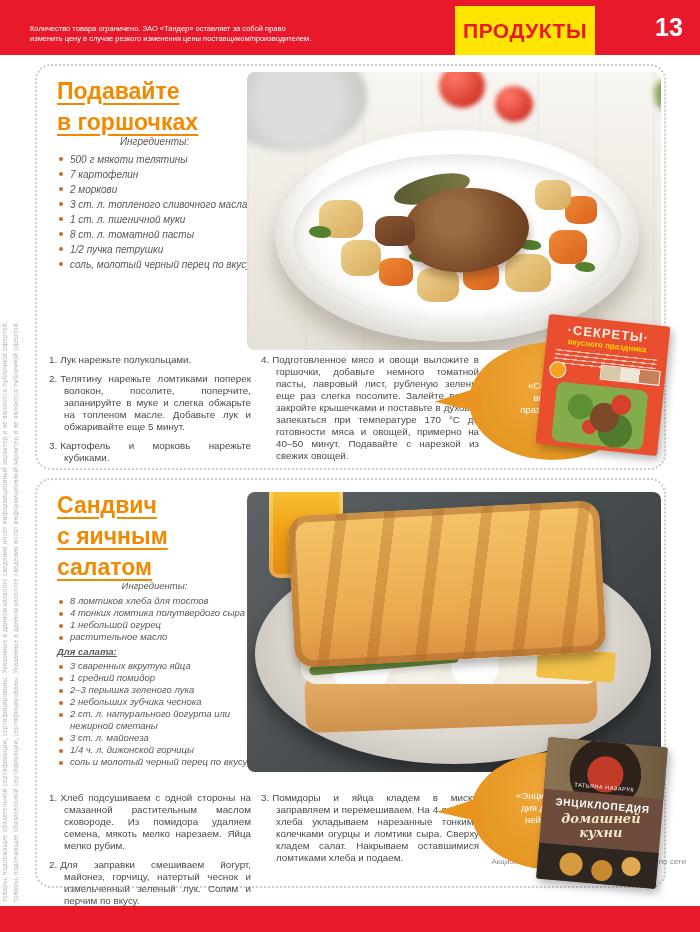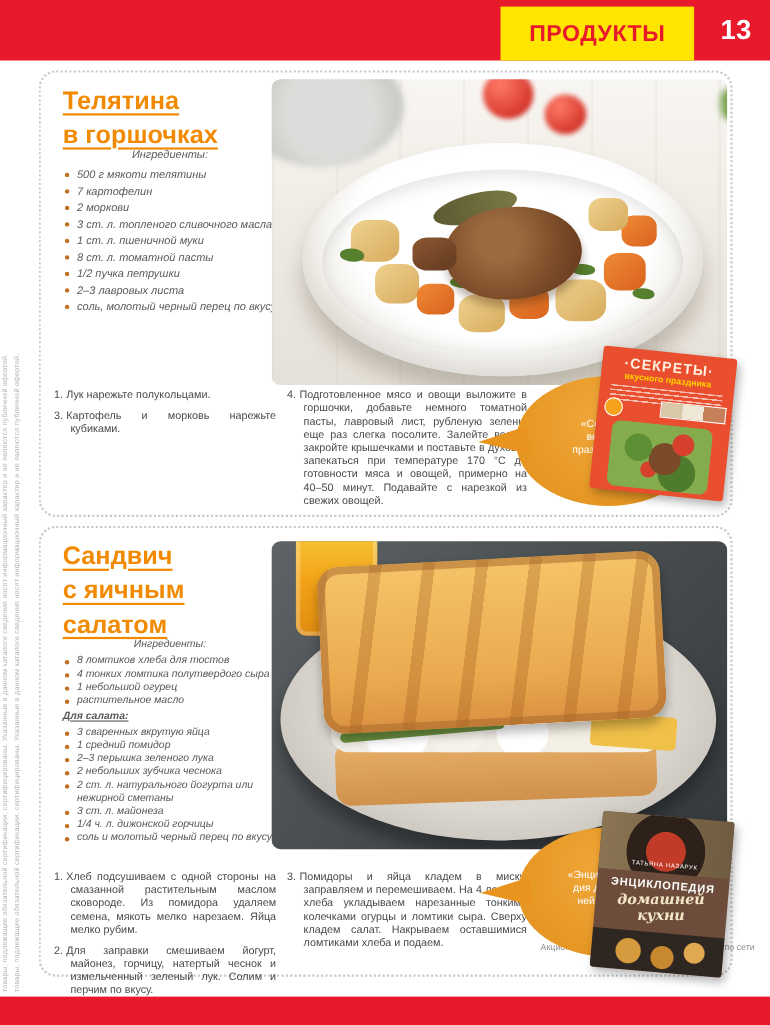--- a/index.html
+++ b/index.html
@@ -3,21 +3,21 @@
 <meta charset="utf-8">
 <style>
   html,body{margin:0;padding:0;}
   body{
     width:700px;height:932px;position:relative;background:#ffffff;overflow:hidden;
     font-family:"Liberation Sans","DejaVu Sans",sans-serif;color:#4a4a4c;
   }
   
   .header-band{position:absolute;left:0;top:0;width:700px;height:55px;background:#e8192b;}
   .hdr-disclaimer{position:absolute;left:30px;top:24px;color:#fff;font-size:7.5px;line-height:9.5px;white-space:pre-line;}
-  .section-box{position:absolute;left:455px;top:6px;width:176px;height:49px;background:#ffe500;
+  .section-box{position:absolute;left:455px;top:6px;width:140px;height:49px;background:#ffe500;
     display:flex;align-items:center;justify-content:center;}
   .section-label{color:#e8192b;font-weight:bold;font-size:21px;letter-spacing:.5px;}
   .page-number{position:absolute;left:638px;top:0;width:62px;height:55px;display:flex;align-items:center;justify-content:center;
     color:#fff;font-weight:bold;font-size:25px;text-align:right;}
   
   .vtext{position:absolute;top:70px;height:832px;writing-mode:vertical-rl;transform:rotate(180deg);
     font-size:6.5px;color:#b3b3b3;letter-spacing:.2px;overflow:hidden;white-space:nowrap;}
   .vtext.v1{left:1px;} .vtext.v2{left:12px;}
   
   .card{position:absolute;left:35px;width:631px;background:#fff;border:2px dotted #c9c9c9;border-radius:16px;box-sizing:border-box;}
@@ -127,44 +127,45 @@
                radial-gradient(circle at 78% 44%,#e0a850 0 9px,transparent 10px),
                #2e2620;}
   
   .footer-note{position:absolute;right:14px;top:857px;font-size:8px;color:#8d8d8d;}
   .bottom-bar{position:absolute;left:0;top:906px;width:700px;height:26px;background:#e8192b;}
 </style>
 </head>
 <body>
 
 <div class="header-band">
+  <div class="hdr-disclaimer">Количество товара ограничено. ЗАО «Тандер» оставляет за собой право
+изменить цену в случае резкого изменения цены поставщиком/производителем.</div>
   <div class="section-box">
     <span class="section-label">ПРОДУКТЫ</span>
   </div>
   <div class="page-number">13</div>
 </div>
 
 <div class="vtext v1">товары, подлежащие обязательной сертификации, сертифицированы. Указанные в данном каталоге сведения носят информационный характер и не являются публичной офертой.</div>
 <div class="vtext v2">товары, подлежащие обязательной сертификации, сертифицированы. Указанные в данном каталоге сведения носят информационный характер и не являются публичной офертой.</div>
 
 <div class="card card1">
-  <div class="r-title">Телятина
+  <div class="r-title">Подавайте
 в горшочках</div>
 
   <div class="ing">
     <div class="ing-label">Ингредиенты:</div>
     <ul>
       <li>500 г мякоти телятины</li>
       <li>7 картофелин</li>
       <li>2 моркови</li>
       <li>3 ст. л. топленого сливочного масла</li>
       <li>1 ст. л. пшеничной муки</li>
       <li>8 ст. л. томатной пасты</li>
       <li>1/2 пучка петрушки</li>
-      <li>2–3 лавровых листа</li>
       <li>соль, молотый черный перец по вкусу</li>
     </ul>
   </div>
 
   <div class="photo photo1">
     <div class="ph-dish"></div>
     <div class="ph-tom" style="left:192px;top:-8px;width:46px;height:44px;"></div>
     <div class="ph-tom" style="left:248px;top:14px;width:38px;height:36px;"></div>
     <div class="ph-basil" style="left:408px;top:6px;width:46px;height:34px;"></div>
     <div class="bowl"></div>
@@ -184,20 +185,21 @@
       <div class="chunk c-grn" style="left:96px;top:70px;width:24px;height:10px;"></div>
       <div class="chunk c-grn" style="left:206px;top:58px;width:22px;height:10px;"></div>
       <div class="chunk c-grn" style="left:262px;top:80px;width:20px;height:10px;"></div>
       <div class="bigmeat"></div>
       <div class="chunk c-meat" style="left:62px;top:34px;width:40px;height:30px;"></div>
     </div>
   </div>
 
   <div class="steps colA">
     <div class="step"><span class="stepnum">1.</span><span>Лук нарежьте полукольцами.</span></div>
+    <div class="step"><span class="stepnum">2.</span><span>Телятину нарежьте ломтиками поперек волокон, посолите, поперчите, запанируйте в муке и слегка обжарьте на топленом масле. Добавьте лук и обжаривайте еще 5 минут.</span></div>
     <div class="step"><span class="stepnum">3.</span><span>Картофель и морковь нарежьте кубиками.</span></div>
   </div>
   <div class="steps colB">
     <div class="step"><span class="stepnum">4.</span><span>Подготовленное мясо и овощи выложите в горшочки, добавьте немного томатной пасты, лавровый лист, рубленую зелень, еще раз слегка посолите. Залейте водой, закройте крышечками и поставьте в духовку запекаться при температуре 170 °C до готовности мяса и овощей, примерно на 40–50 минут. Подавайте с нарезкой из свежих овощей.</span></div>
   </div>
 
   <div class="bubble">
     <div class="btext">Книга:
 «Секреты
 вкусного

